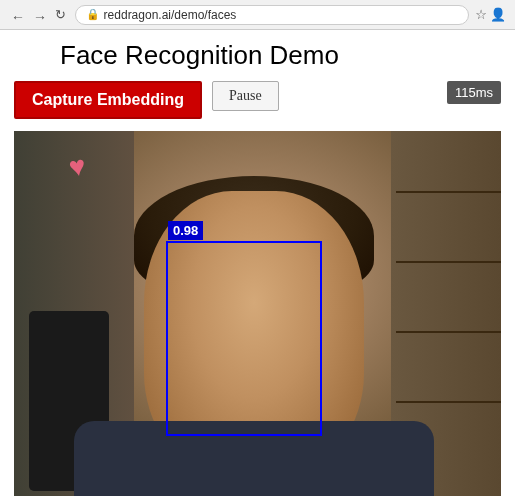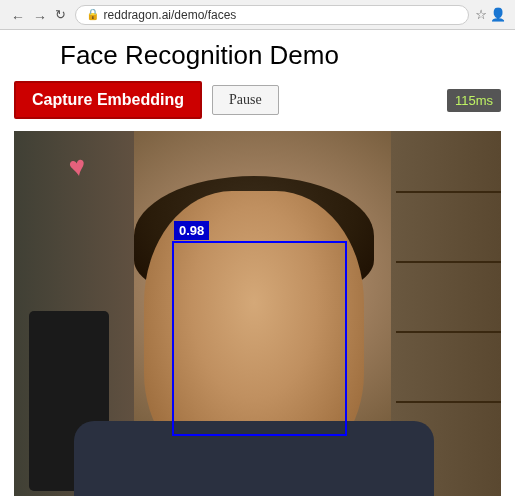--- a/index.html
+++ b/index.html
@@ -87,21 +87,21 @@
     .page-title {
       font-size: 26px;
       font-weight: 400;
       color: #000;
       margin-bottom: 10px;
       margin-left: 46px;
     }
 
     .controls-row {
       display: flex;
-      align-items: center;
+      align-items: flex-start;
       gap: 10px;
       margin-bottom: 12px;
     }
 
     .capture-btn {
       background: #cc0000;
       color: #fff;
       border: 2px solid #aa0000;
       padding: 8px 16px;
       font-size: 16px;
@@ -117,21 +117,21 @@
       padding: 6px 16px;
       font-size: 14px;
       cursor: pointer;
       border-radius: 2px;
       font-family: Liberation Serif, serif;
     }
 
     .timing-badge {
       margin-left: auto;
       background: #555;
-      color: #bef264;
+      color: #ffffff;
       font-size: 13px;
       padding: 4px 8px;
       border-radius: 2px;
     }
 
     
     .video-container {
       position: relative;
       width: 487px;
       height: 365px;
@@ -205,23 +205,23 @@
       position: absolute;
       right: 0;
       width: 105px;
       height: 2px;
       background: #3a2810;
     }
 
     
     .detection-box {
       position: absolute;
-      left: 158px;
+      left: 152px;
       top: 110px;
-      width: 175px;
+      width: 156px;
       height: 195px;
       border: 2px solid #0000ff;
       background: transparent;
     }
 
     .confidence-label {
       position: absolute;
       top: -22px;
       left: 0;
       background: #0000cc;

